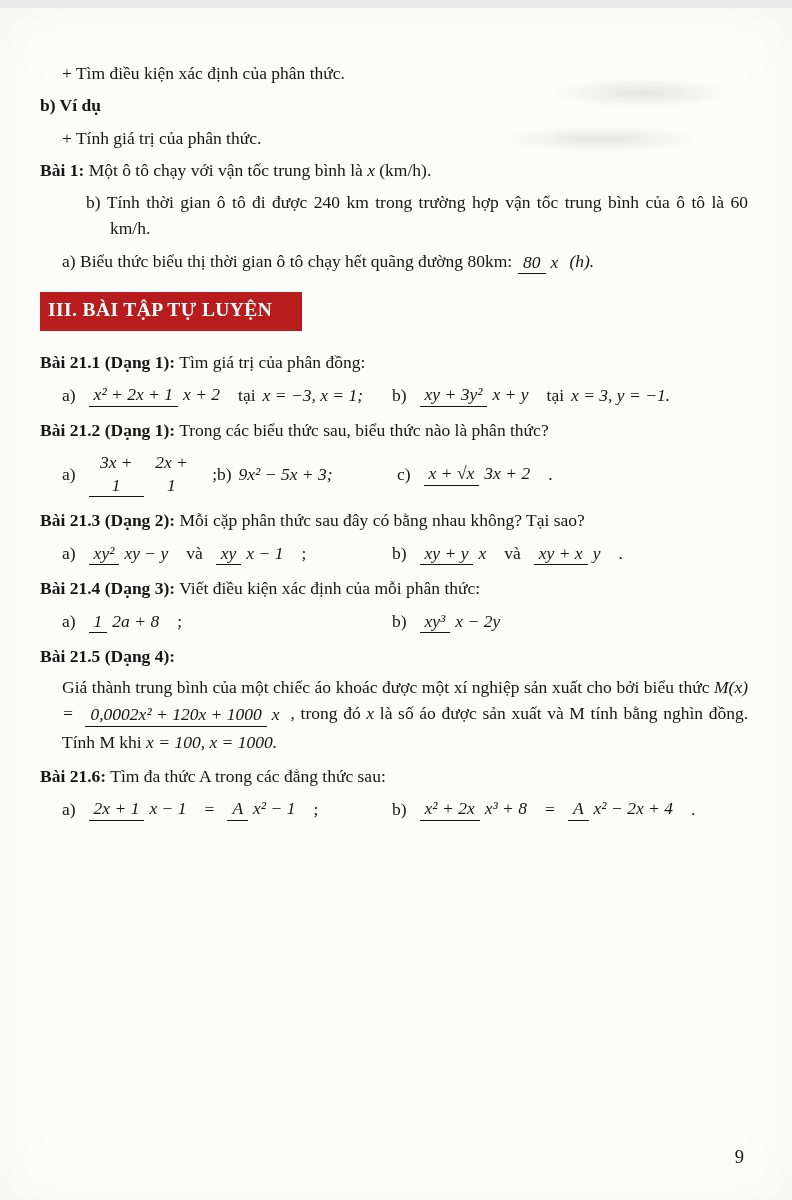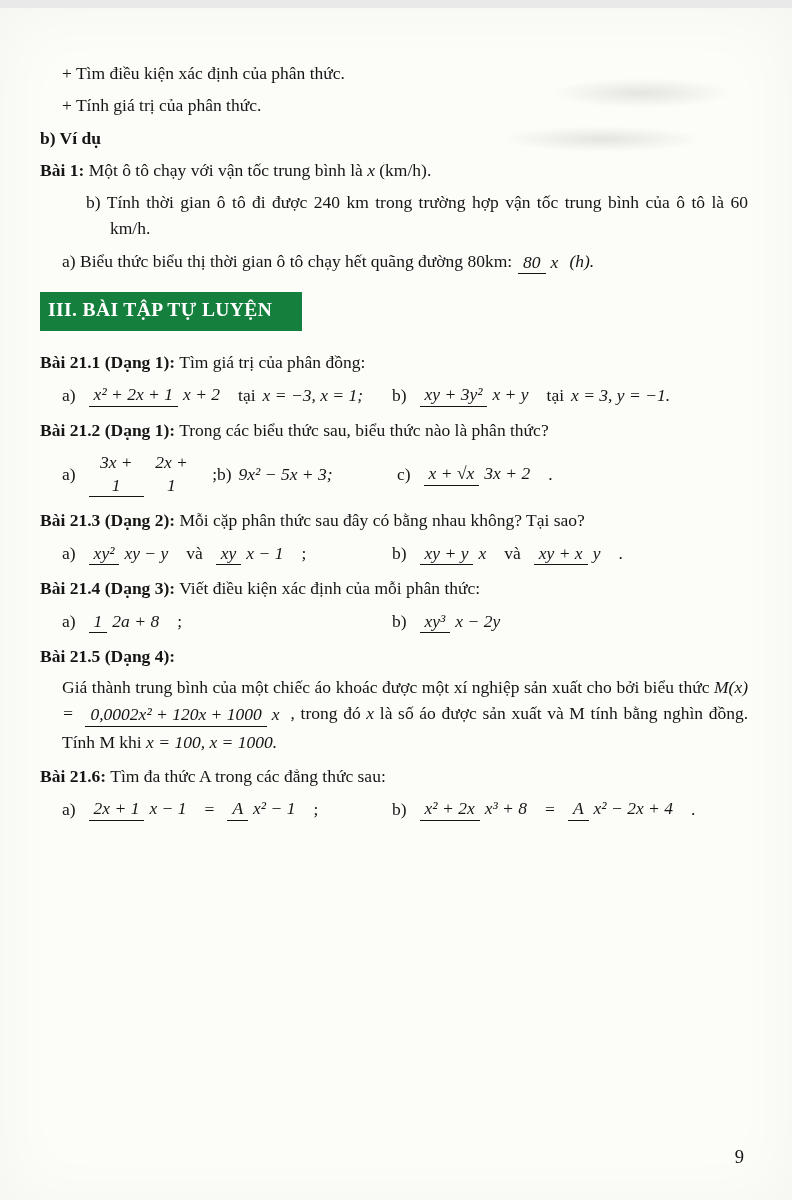--- a/index.html
+++ b/index.html
@@ -22,42 +22,42 @@
   .hang { padding-left: 70px; text-indent: -24px; margin-bottom: 6px; text-align: justify; }
   .sol-heading { text-align: center; font-weight: bold; font-style: italic; margin: 8px 0 6px 0; width: 88%; }
   .sol { padding-left: 22px; margin: 4px 0; }
   .frac {
     display: inline-flex; flex-direction: row; vertical-align: middle;
     text-align: center; font-style: italic; margin: 2px 6px; line-height: 1.3;
   }
   .frac .num { padding: 0 5px; border-bottom: 1.5px solid #151515; }
   .frac .den { padding: 0 5px; }
   .section-bar {
-    display: inline-block; background: #15803d; color: #ffffff; font-weight: bold;
+    display: inline-block; background: #b91c1c; color: #ffffff; font-weight: bold;
     font-size: 19.5px; letter-spacing: 0.4px; padding: 3px 30px 6px 8px; margin: 12px 0 10px 0;
   }
   .ex-title { margin: 8px 0 3px 0; }
   .ex-row { display: flex; align-items: center; padding-left: 22px; margin: 6px 0 8px 0; }
   .col { display: flex; align-items: center; gap: 7px; }
   .colA { width: 330px; flex: none; }
   .colA2 { width: 155px; flex: none; }
   .colB2 { width: 180px; flex: none; }
   .para { padding-left: 22px; text-align: justify; margin: 4px 0; }
   .page-num { position: absolute; right: 48px; bottom: 36px; font-size: 18.5px; }
 </style>
 </head>
 <body>
 
 <div class="page">
   <div class="artifact art1"></div>
   <div class="artifact art2"></div>
 
   <div class="line indent1">+ Tìm điều kiện xác định của phân thức.</div>
+  <div class="line bold">b) Ví dụ</div>
   <div class="line indent1">+ Tính giá trị của phân thức.</div>
-  <div class="line bold">b) Ví dụ</div>
 
   <div class="line">
     <strong>Bài 1:</strong>
     <span>Một ô tô chạy với vận tốc trung bình là</span>
     <span class="math">x</span>
     <span>(km/h).</span>
   </div>
 
   <div class="hang">
     <span>b)</span>

